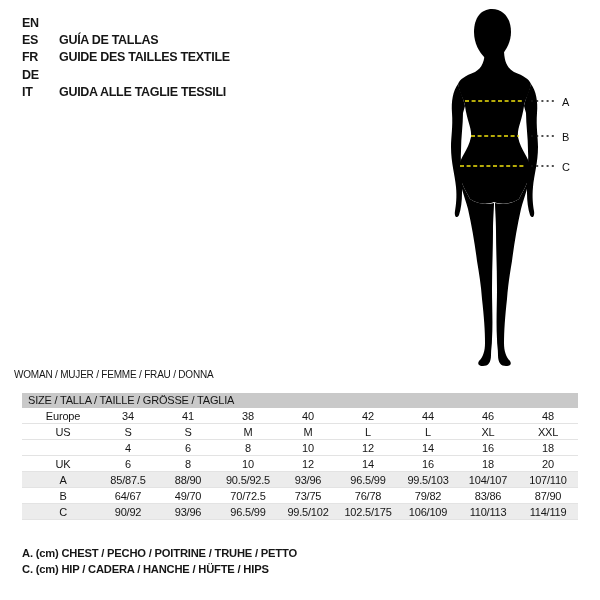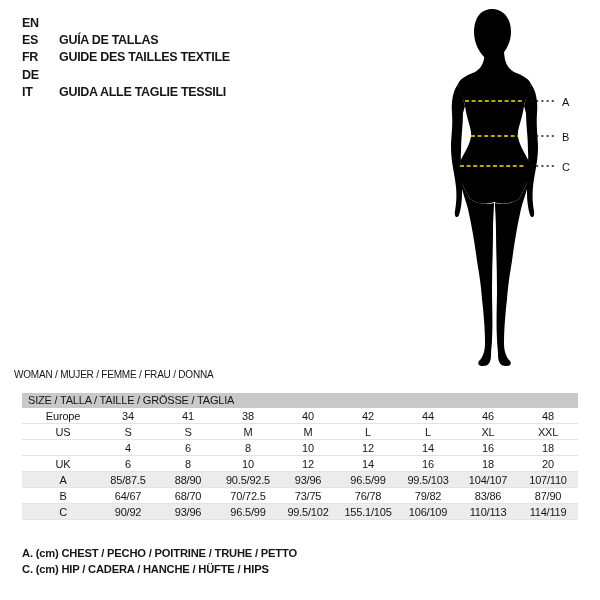--- a/index.html
+++ b/index.html
@@ -161,35 +161,35 @@
             <td>90.5/92.5</td>
             <td>93/96</td>
             <td>96.5/99</td>
             <td>99.5/103</td>
             <td>104/107</td>
             <td>107/110</td>
           </tr>
           <tr>
             <td class="rowlabel">B</td>
             <td>64/67</td>
-            <td>68/70</td>
+            <td>49/70</td>
             <td>70/72.5</td>
             <td>73/75</td>
             <td>76/78</td>
             <td>79/82</td>
             <td>83/86</td>
             <td>87/90</td>
           </tr>
           <tr style="background: rgb(236, 236, 236);">
             <td class="rowlabel">C</td>
             <td>90/92</td>
             <td>93/96</td>
             <td>96.5/99</td>
             <td>99.5/102</td>
-            <td>155.1/105</td>
+            <td>102.5/175</td>
             <td>106/109</td>
             <td>110/113</td>
             <td>114/119</td>
           </tr>
         </tbody>
     </table>
   </div>
 
   <div class="legend">
       <div class="legend-line">A. (cm) CHEST / PECHO / POITRINE / TRUHE / PETTO</div>

